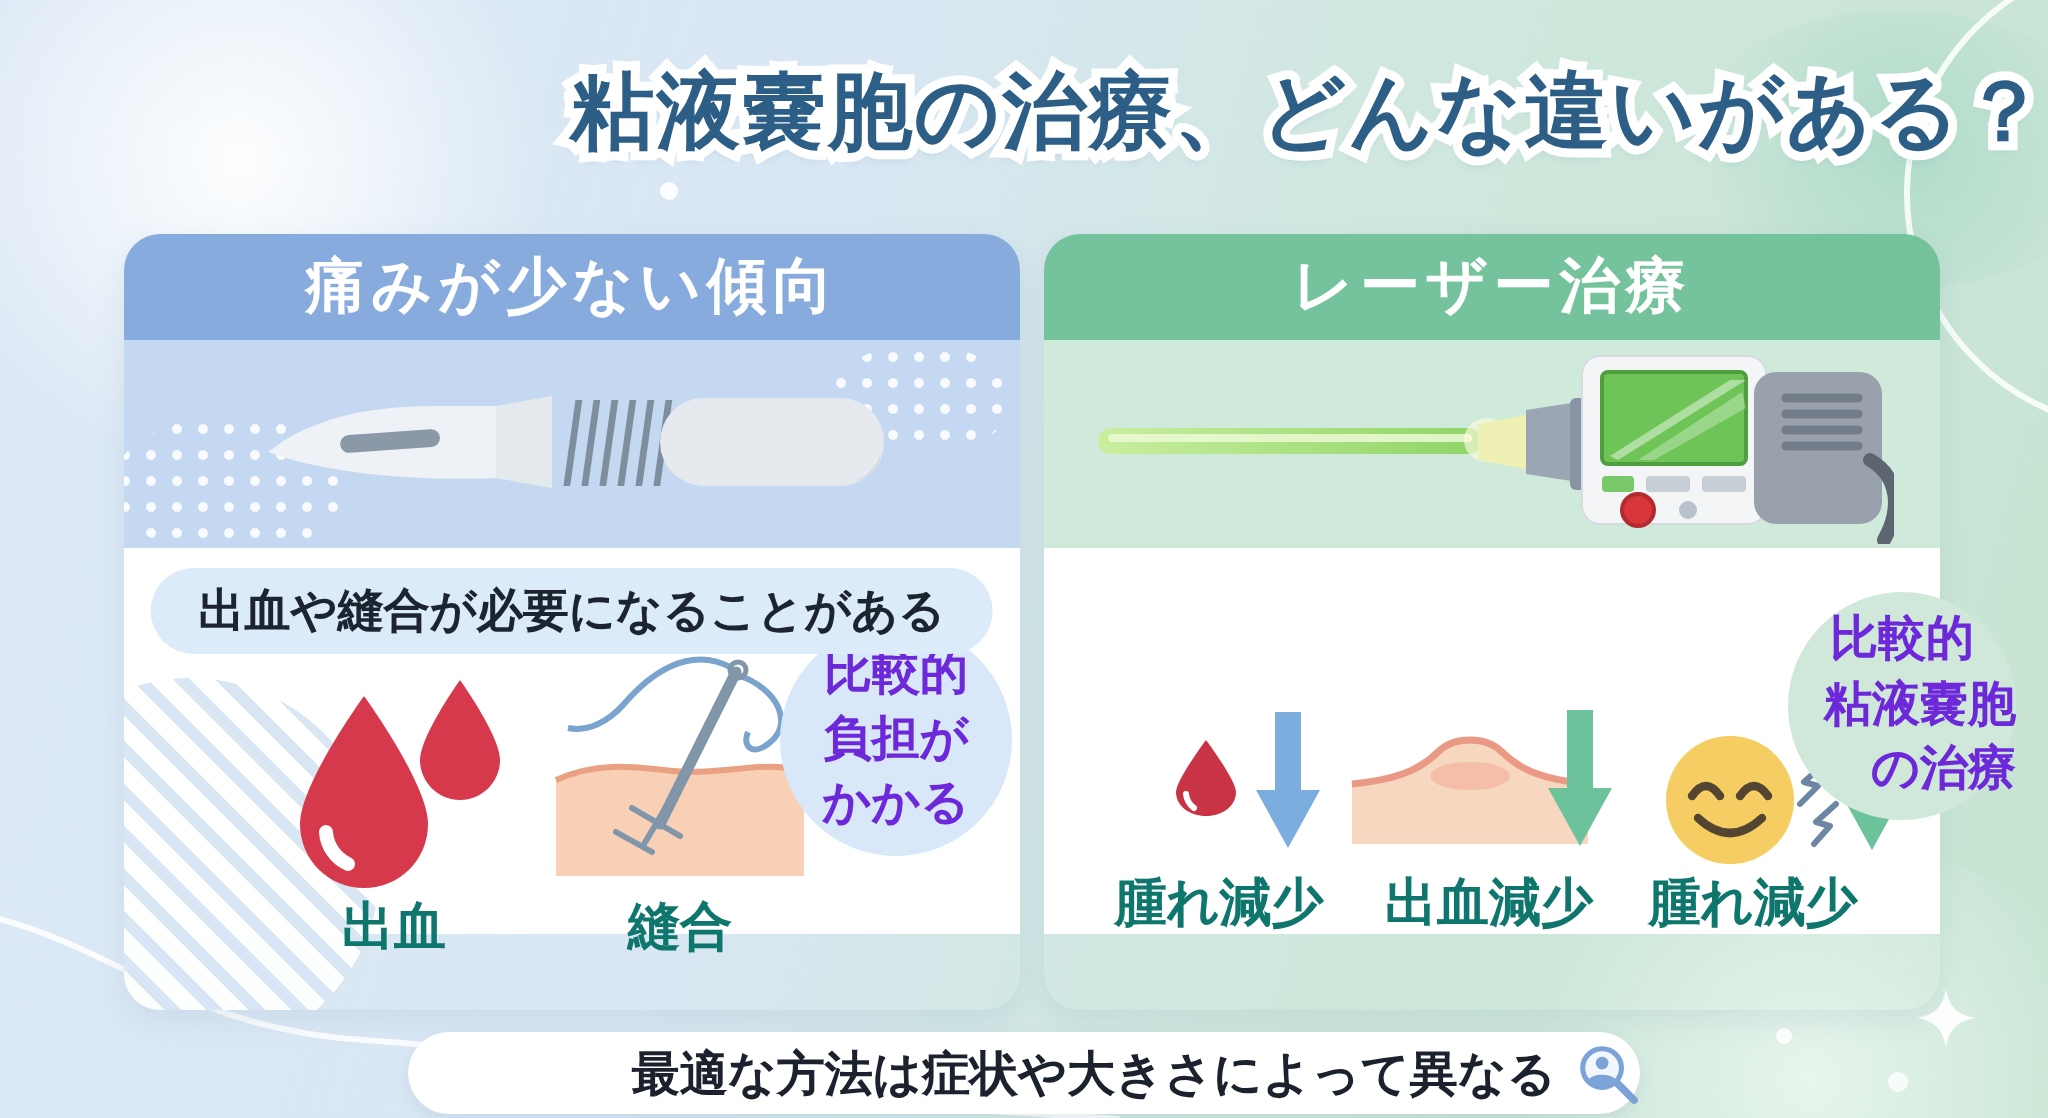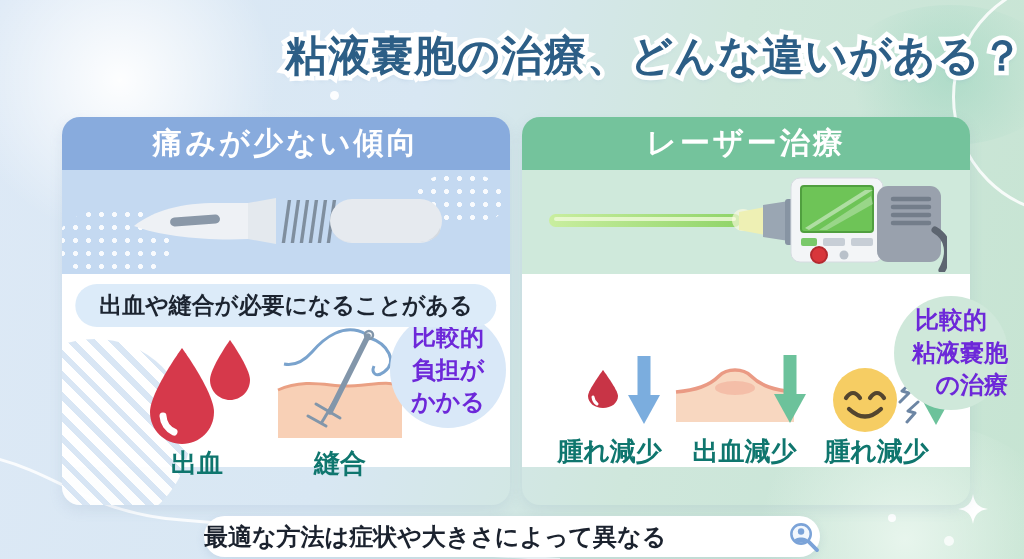--- a/index.html
+++ b/index.html
@@ -55,21 +55,21 @@
   .item-label{ position:absolute; font-size:26px; font-weight:800; color:#0f766e;
     text-align:center; white-space:nowrap; }
   .bubble{ position:absolute; border-radius:50%; display:flex; flex-direction:column;
     align-items:center; justify-content:center; text-align:right;
     font-size:24px; line-height:1.35; font-weight:800; color:#6d28d9; z-index:2; }
   .bubble.blue{ background:#d9e8f8; }
   .bubble.green{ background:#cfe8da; }
   .abs{ position:absolute; }
   
   .footer-banner{ position:absolute; left:204px; top:516px; width:616px; height:41px;
-    background:#ffffff; border-radius:22px; display:flex; align-items:center; justify-content:space-between;
+    background:#ffffff; border-radius:22px; display:flex; align-items:center; justify-content:flex-end;
     gap:10px; box-shadow:0 3px 8px rgba(110,145,180,.16); z-index:5; }
   .footer-banner .note{ font-size:24px; font-weight:800; color:#1b222e; white-space:nowrap; }
 </style>
 </head>
 <body>
 
 <div class="stage">
 
   <div class="glow glow-tl"></div>
   <div class="glow glow-tl2"></div>

